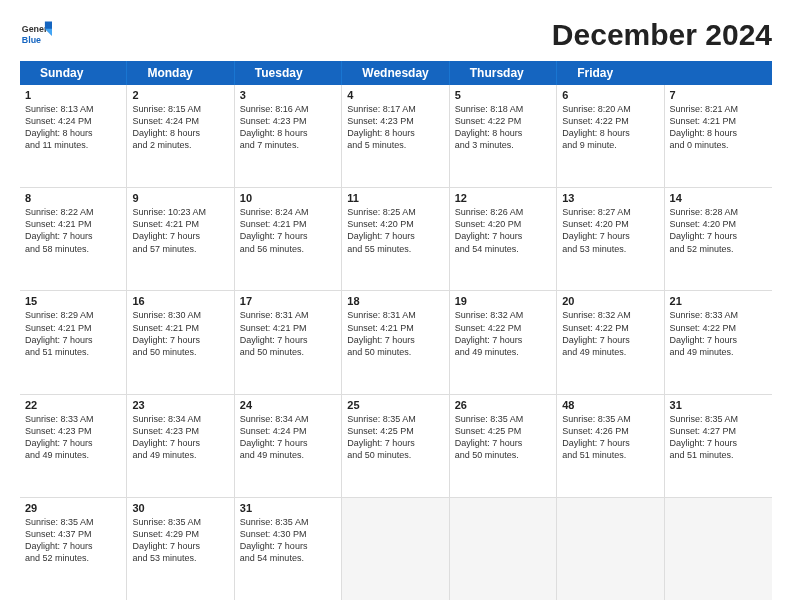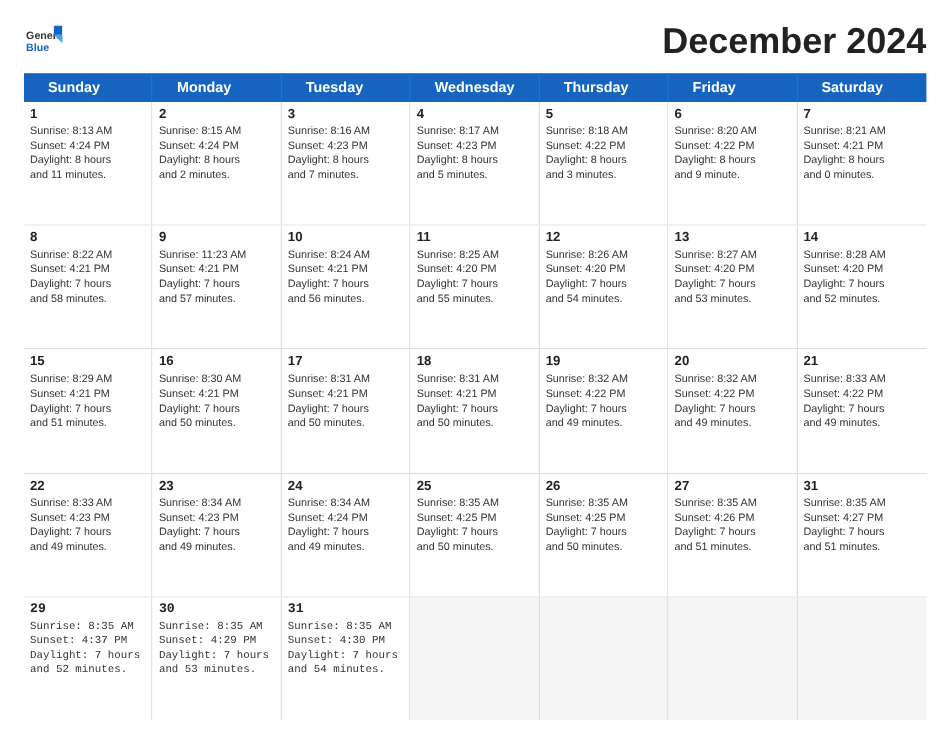--- a/index.html
+++ b/index.html
@@ -64,21 +64,21 @@
       flex: 1;
       display: flex;
       flex-direction: column;
     }
     .cal-row {
       display: grid;
       grid-template-columns: repeat(7, 1fr);
       flex: 1;
       border-bottom: 1px solid #ddd;
     }
-    .cal-row:last-child { border-bottom: none; font-family: Liberation Mono, monospace; }
+    .cal-row:last-child { border-bottom: none; }
     .cal-cell {
       border-right: 1px solid #ddd;
       padding: 4px 5px;
       vertical-align: top;
       font-size: 9.5px;
       color: #333;
       background: #fff;
       min-height: 0;
     }
     .cal-cell:last-child { border-right: none; }
@@ -120,21 +120,20 @@
   </div>
 
   <div class="calendar">
     <div class="cal-header">
       <div class="cal-header-cell">Sunday</div>
       <div class="cal-header-cell">Monday</div>
       <div class="cal-header-cell">Tuesday</div>
       <div class="cal-header-cell">Wednesday</div>
       <div class="cal-header-cell">Thursday</div>
       <div class="cal-header-cell">Friday</div>
-      <div class="cal-header-cell">Saturday</div>
     </div>
     <div class="cal-body">
 
       <div class="cal-row">
         <div class="cal-cell">
           <span class="day-num">1</span>
           <span class="cell-line">Sunrise: 8:13 AM</span>
           <span class="cell-line">Sunset: 4:24 PM</span>
           <span class="cell-line">Daylight: 8 hours</span>
           <span class="cell-line">and 11 minutes.</span>
@@ -186,21 +185,21 @@
       <div class="cal-row">
         <div class="cal-cell">
           <span class="day-num">8</span>
           <span class="cell-line">Sunrise: 8:22 AM</span>
           <span class="cell-line">Sunset: 4:21 PM</span>
           <span class="cell-line">Daylight: 7 hours</span>
           <span class="cell-line">and 58 minutes.</span>
         </div>
         <div class="cal-cell">
           <span class="day-num">9</span>
-          <span class="cell-line">Sunrise: 11:23 AM</span>
+          <span class="cell-line">Sunrise: 10:23 AM</span>
           <span class="cell-line">Sunset: 4:21 PM</span>
           <span class="cell-line">Daylight: 7 hours</span>
           <span class="cell-line">and 57 minutes.</span>
         </div>
         <div class="cal-cell">
           <span class="day-num">10</span>
           <span class="cell-line">Sunrise: 8:24 AM</span>
           <span class="cell-line">Sunset: 4:21 PM</span>
           <span class="cell-line">Daylight: 7 hours</span>
           <span class="cell-line">and 56 minutes.</span>
@@ -317,21 +316,21 @@
           <span class="cell-line">and 50 minutes.</span>
         </div>
         <div class="cal-cell">
           <span class="day-num">26</span>
           <span class="cell-line">Sunrise: 8:35 AM</span>
           <span class="cell-line">Sunset: 4:25 PM</span>
           <span class="cell-line">Daylight: 7 hours</span>
           <span class="cell-line">and 50 minutes.</span>
         </div>
         <div class="cal-cell">
-          <span class="day-num">27</span>
+          <span class="day-num">48</span>
           <span class="cell-line">Sunrise: 8:35 AM</span>
           <span class="cell-line">Sunset: 4:26 PM</span>
           <span class="cell-line">Daylight: 7 hours</span>
           <span class="cell-line">and 51 minutes.</span>
         </div>
         <div class="cal-cell">
           <span class="day-num">31</span>
           <span class="cell-line">Sunrise: 8:35 AM</span>
           <span class="cell-line">Sunset: 4:27 PM</span>
           <span class="cell-line">Daylight: 7 hours</span>

